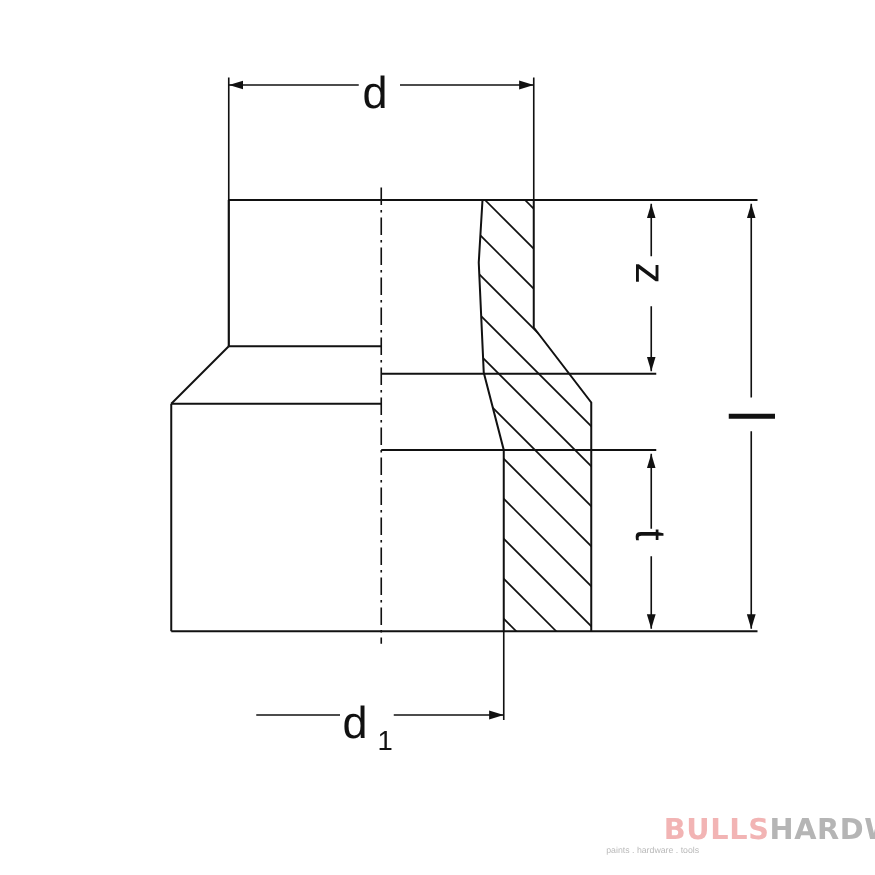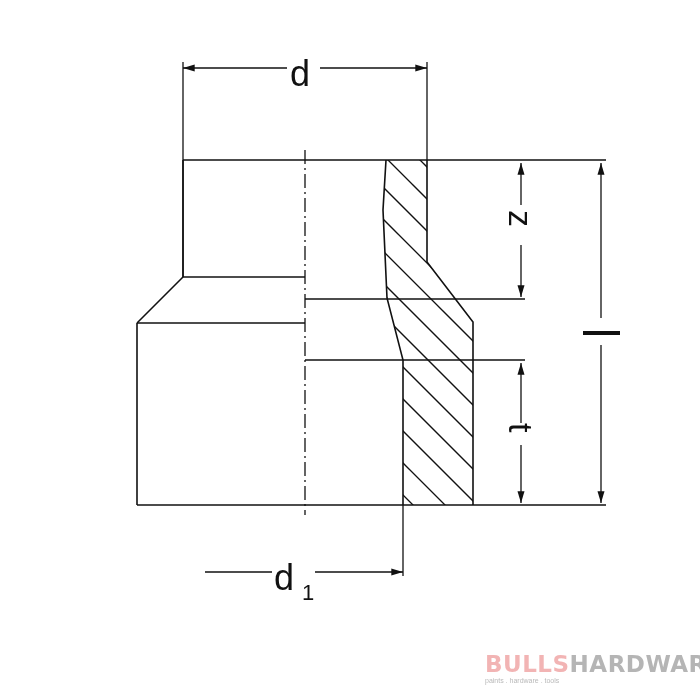--- a/index.html
+++ b/index.html
@@ -5,21 +5,21 @@
     html, body { margin: 0; padding: 0; background: #ffffff; }
     body { width: 700px; height: 700px; position: relative; overflow: hidden; font-family: "Liberation Sans", sans-serif; }
     svg { position: absolute; left: 0; top: 0; }
     .ln { stroke: #111; stroke-width: 1.6; fill: none; }
     .dim { stroke: #111; stroke-width: 1.3; fill: none; }
     .hatch { stroke: #111; stroke-width: 1.3; }
     .axis { stroke: #111; stroke-width: 1.3; stroke-dasharray: 14 4 2 4; }
     .lbl { font-family: "Liberation Sans", sans-serif; fill: #111; }
     .brand { position: absolute; left: 485px; top: 652px; }
     .brand-name { font-family: "DejaVu Sans", sans-serif; font-weight: bold; font-size: 23px; letter-spacing: 0.5px; line-height: 24px; }
-    .brand-a { color: #f2b4b4; }
+    .brand-a { color: #f2b4b4; margin-left: 46px; }
     .brand-b { color: #b5b5b5; }
     .brand-tag { font-family: "Liberation Sans", sans-serif; font-size: 7px; color: #b9b9b9; margin-top: 1px; }
   </style>
 </head>
 <body>
 
 <svg width="700" height="700" viewBox="0 0 700 700" xmlns="http://www.w3.org/2000/svg">
   <defs>
     <marker id="arr" viewBox="0 0 10 10" refX="10" refY="5" markerWidth="9" markerHeight="9" orient="auto-start-reverse">
       <path d="M0,2 L10,5 L0,8 Z" fill="#111"></path>

